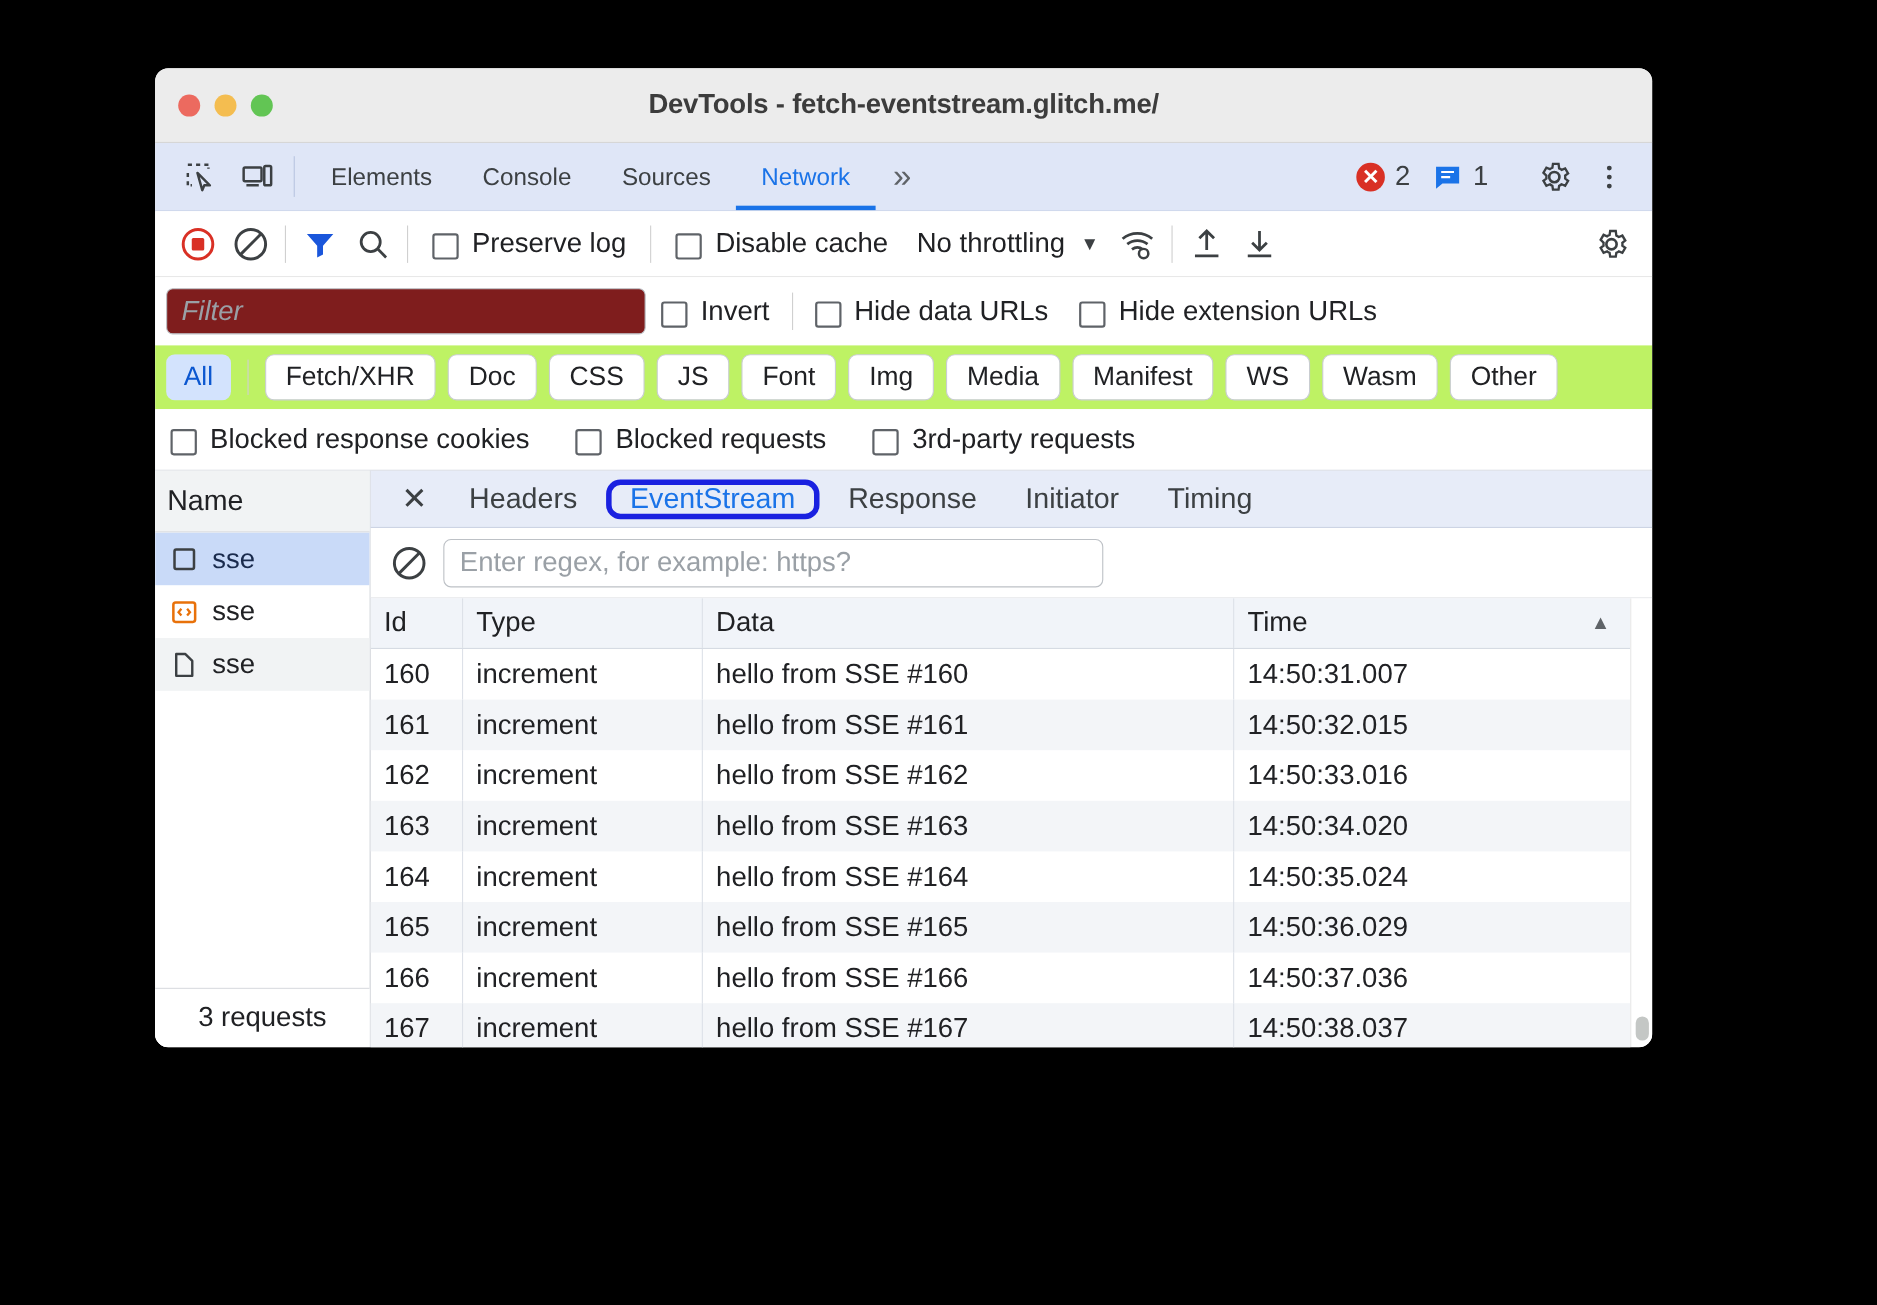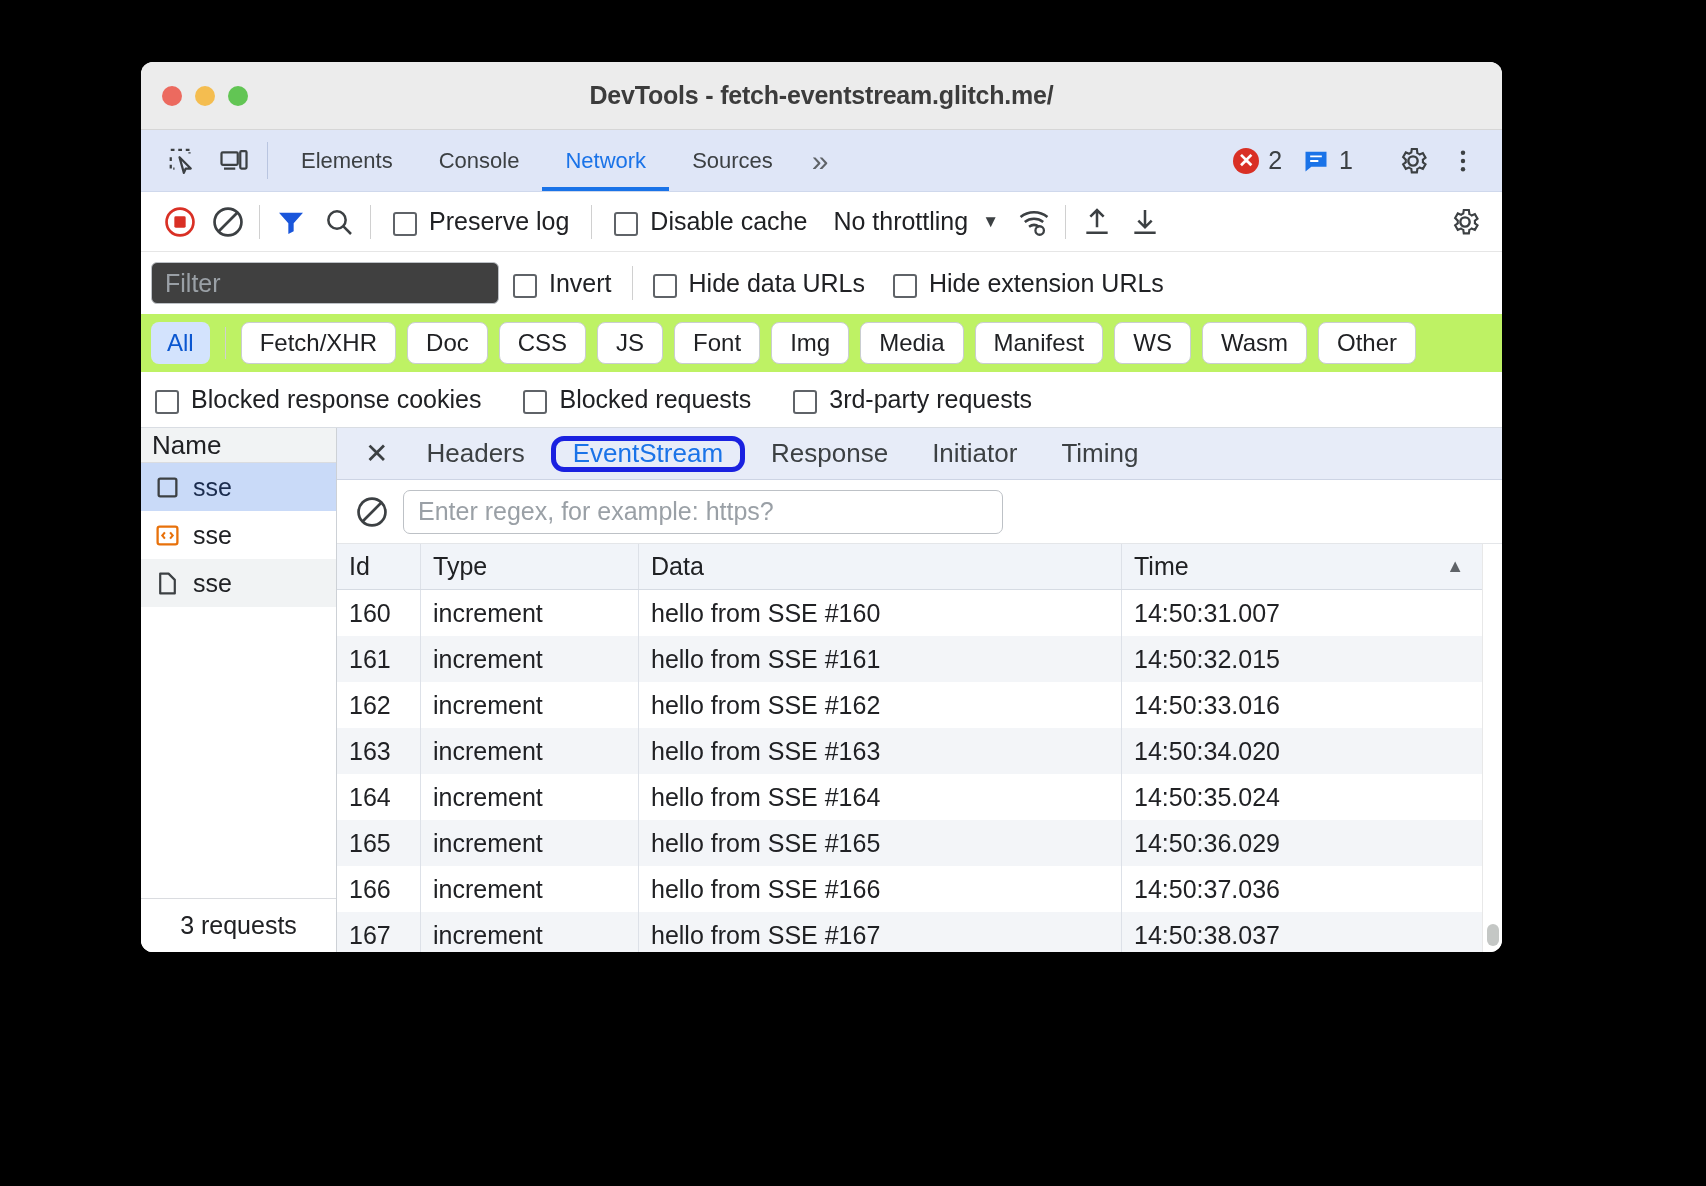--- a/index.html
+++ b/index.html
@@ -127,28 +127,29 @@
 
   
   .filter-row {
     height: 62px;
     display: flex; align-items: center;
     padding-left: 10px;
     flex: 0 0 auto;
     background: #fff;
   }
   .filter-input {
-    width: 348px; height: 42px;
+    width: 436px; height: 42px;
     border: 1px solid #bdc1c6;
     border-radius: 6px;
     display: flex; align-items: center;
     padding: 0 13px;
     font-size: 25px;
     color: #9aa0a6;
-    background: #404040;
+    background: #7f1d1d;
+    font-style: italic;
   }
   .filter-sep { width: 1px; height: 34px; background: #d0d0d0; margin: 0 6px; }
 
   
   .pill-row {
     height: 58px;
     display: flex; align-items: center;
     padding-left: 10px;
     gap: 11px;
     flex: 0 0 auto;
@@ -188,21 +189,21 @@
   .split { flex: 1 1 auto; display: flex; min-height: 0; }
 
   .sidebar {
     width: 196px;
     flex: 0 0 196px;
     display: flex; flex-direction: column;
     border-right: 1px solid #cdd1d6;
     background: #fff;
   }
   .side-head {
-    height: 35px;
+    height: 56px;
     background: #f1f3f4;
     display: flex; align-items: center;
     padding-left: 11px;
     font-size: 26px;
     color: #202124;
     border-bottom: 1px solid #dadce0;
   }
   .side-list { flex: 1 1 auto; overflow: hidden; }
   .side-row {
     height: 48px;
@@ -337,22 +338,22 @@
             <rect x="2" y="5" width="13" height="10" rx="1" fill="none" stroke="#3c4043" stroke-width="1.8"></rect>
             <rect x="17" y="4" width="5" height="14" rx="1" fill="none" stroke="#3c4043" stroke-width="1.8"></rect>
             <path d="M4 18h9" stroke="#3c4043" stroke-width="1.8"></path>
           </svg>
         </div>
       </div>
       <div class="vsep"></div>
       <div class="dt-tabs">
         <div class="dt-tab">Elements</div>
         <div class="dt-tab">Console</div>
+        <div class="dt-tab">Sources</div>
         <div class="dt-tab active">Network</div>
-        <div class="dt-tab">Sources</div>
         <div class="dt-tab chev">»</div>
       </div>
       <div class="dt-right">
         <div class="counter">
           <span class="err-circle">✕</span>
           <span>2</span>
         </div>
         <div class="counter">
           <span>
             <svg width="28" height="28" viewBox="0 0 24 24">

